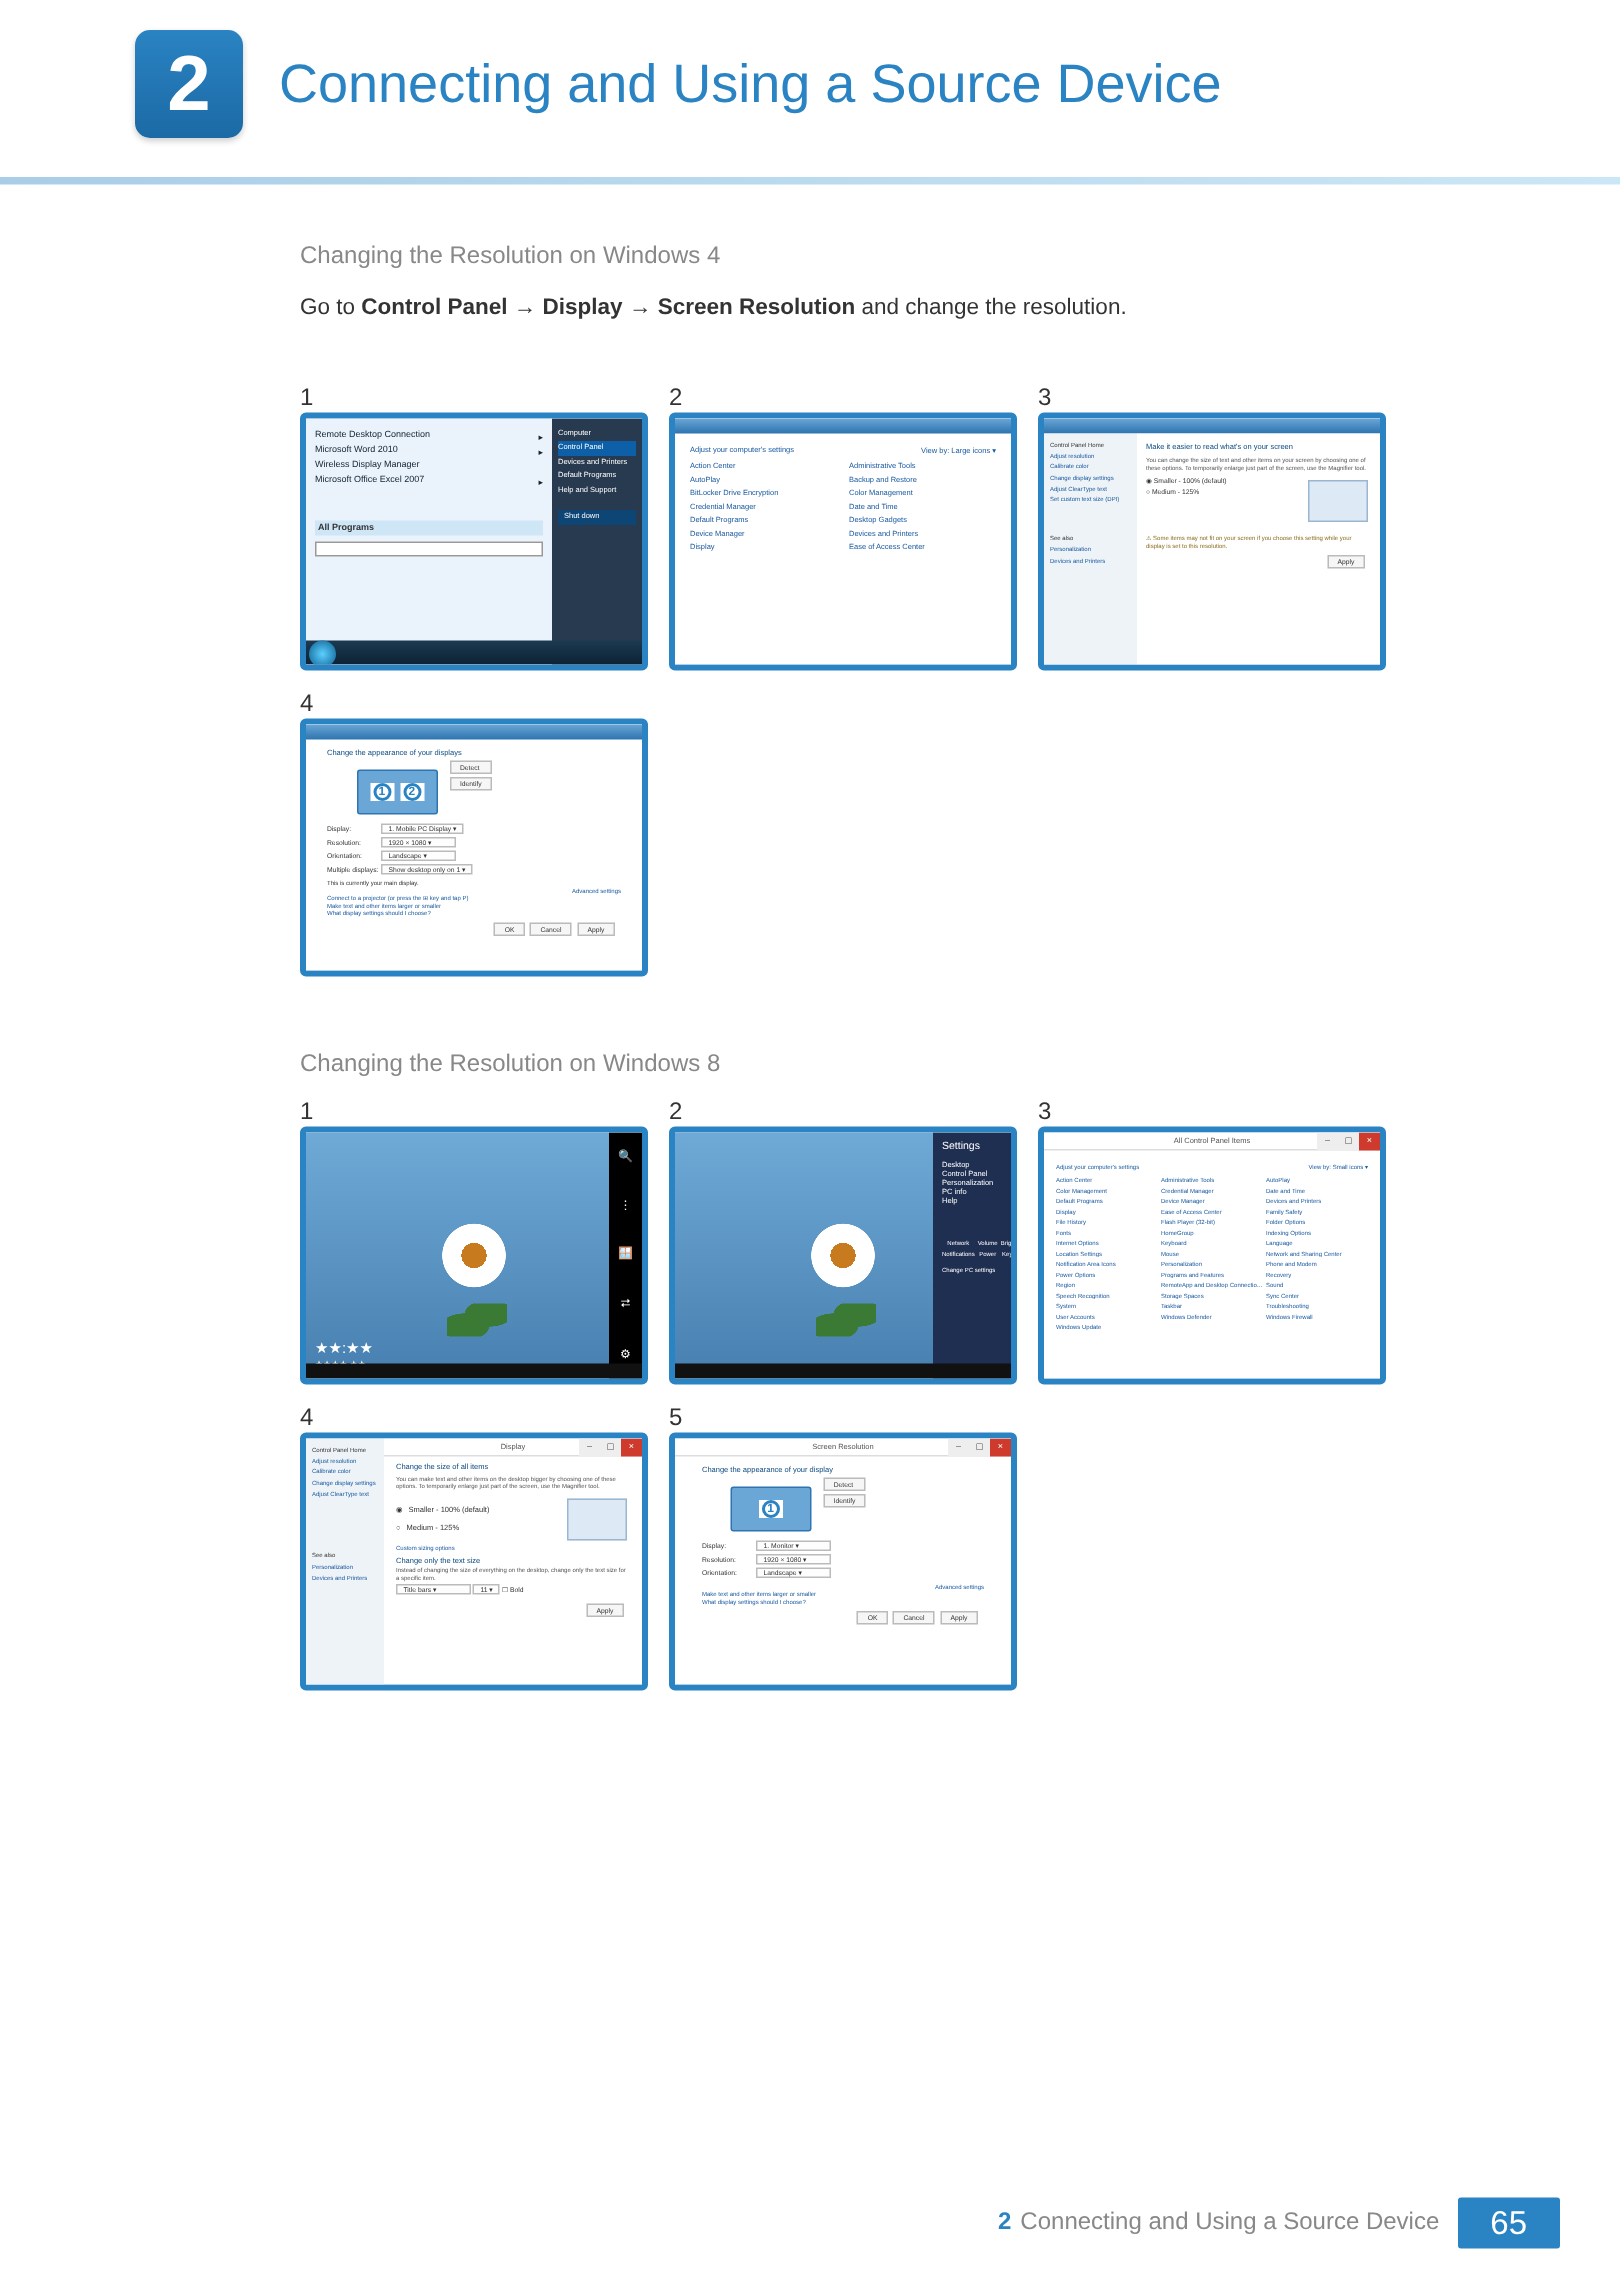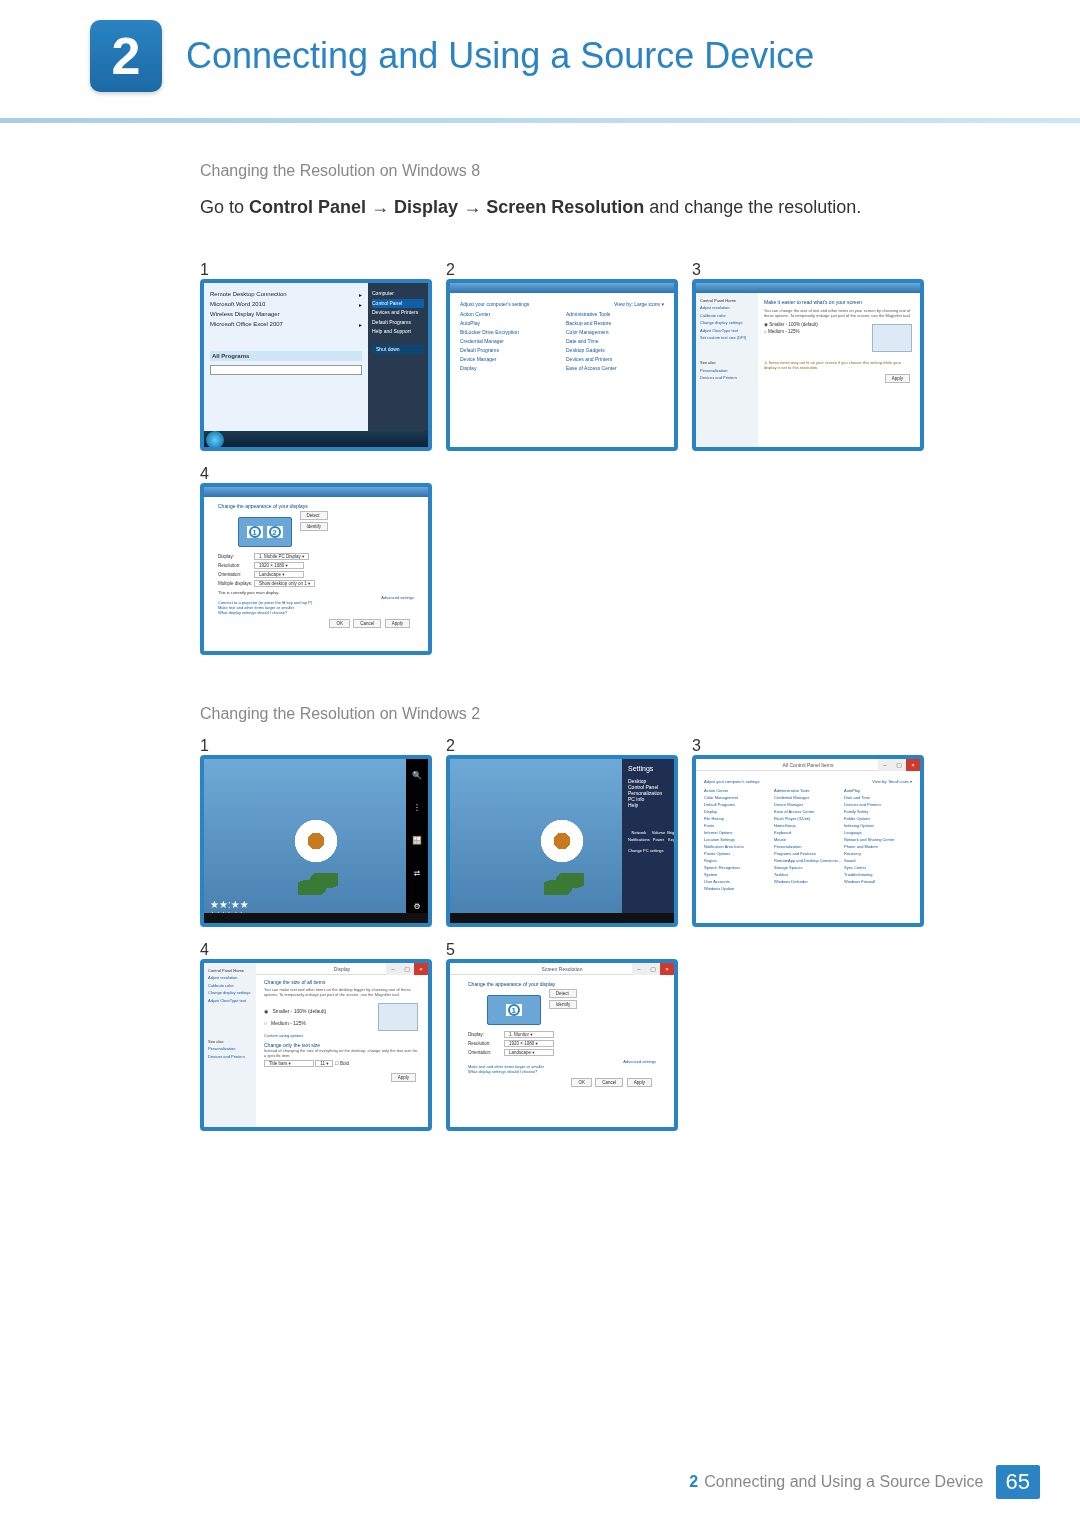--- a/index.html
+++ b/index.html
@@ -44,21 +44,21 @@
   }
   .content {
     padding: 70px 120px 0 200px;
   }
   .subhead {
     font-size: 16px;
     color: #888;
     margin-bottom: 14px;
   }
   .bodytext {
-    font-size: 18px;
+    font-size: 15px;
     color: #333;
     margin-bottom: 40px;
     line-height: 1.5;
   }
   .bodytext .bold { font-weight: bold; }
   .arrow { font-family: "Segoe UI Symbol", sans-serif; }
 
   .shot-grid {
     display: grid;
     grid-template-columns: repeat(3, 232px);
@@ -142,37 +142,37 @@
   .page-footer {
     position: absolute;
     bottom: 28px;
     right: 40px;
     display: flex;
     align-items: center;
     font-size: 16px;
   }
   .page-footer .footer-chapter { color: #2a83c2; font-weight:bold; margin-right:6px; }
   .page-footer .footer-title { color: #888; margin-right:12px; }
-  .page-footer .footer-num { background:#2a83c2; color:#fff; padding:4px 10px; font-size:22px; border-radius:2px; }
+  .page-footer .footer-num { background:#2a83c2; color:#fff; padding:4px 22px; font-size:22px; border-radius:2px; }
   .h-rule { position:absolute; top:118px; left:0; right:0; height:5px; background:linear-gradient(90deg,#2a83c2,#7ec3ea); opacity:.4; }
 </style>
 </head>
 <body>
 
 <div class="page">
   <div class="h-rule"></div>
 
   <div class="chapter-header">
     <div class="chapter-badge">2</div>
     <div class="chapter-title">Connecting and Using a Source Device</div>
   </div>
 
   <div class="content">
 
-    <div class="subhead">Changing the Resolution on Windows 8</div>
+    <div class="subhead">Changing the Resolution on Windows 4</div>
     <p class="bodytext">
       <span>Go to </span>
       <span class="bold">Control Panel</span>
       <span class="bold arrow"> → </span>
       <span class="bold">Display</span>
       <span class="bold arrow"> → </span>
       <span class="bold">Screen Resolution</span>
       <span> and change the resolution.</span>
     </p>
 
@@ -307,21 +307,21 @@
                 <span class="btn">OK</span>
                 <span class="btn">Cancel</span>
                 <span class="btn">Apply</span>
               </div>
             </div>
           </div>
         </div>
       </div>
     </div>
 
-    <div class="subhead">Changing the Resolution on Windows 2</div>
+    <div class="subhead">Changing the Resolution on Windows 8</div>
 
     <div class="shot-grid" style="grid-template-rows:auto auto;">
 
       <div class="shot-wrap">
         <div class="badge">1</div>
         <div class="shot">
           <div class="w8-desktop">
             <div class="leaves"></div>
             <div class="daisy"></div>
             <div class="charms">

